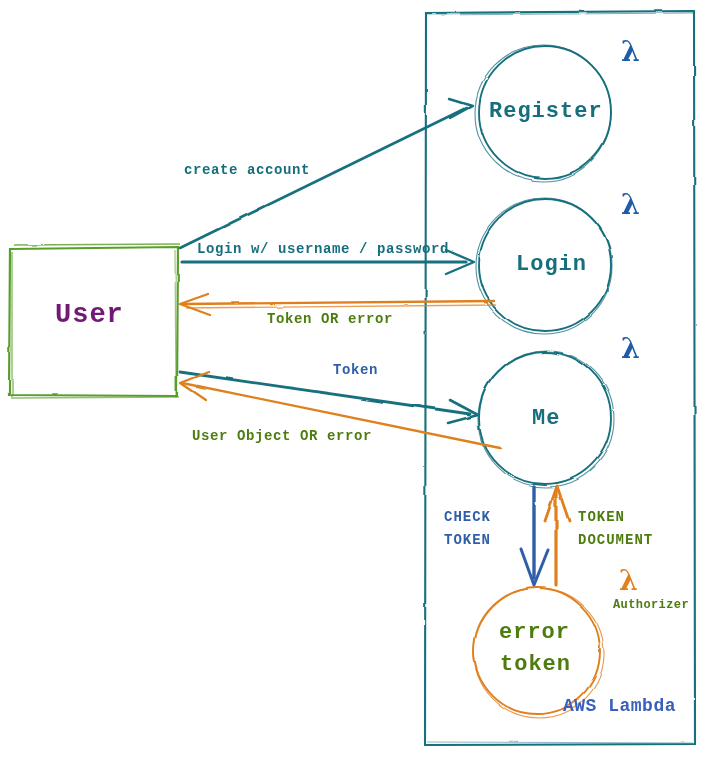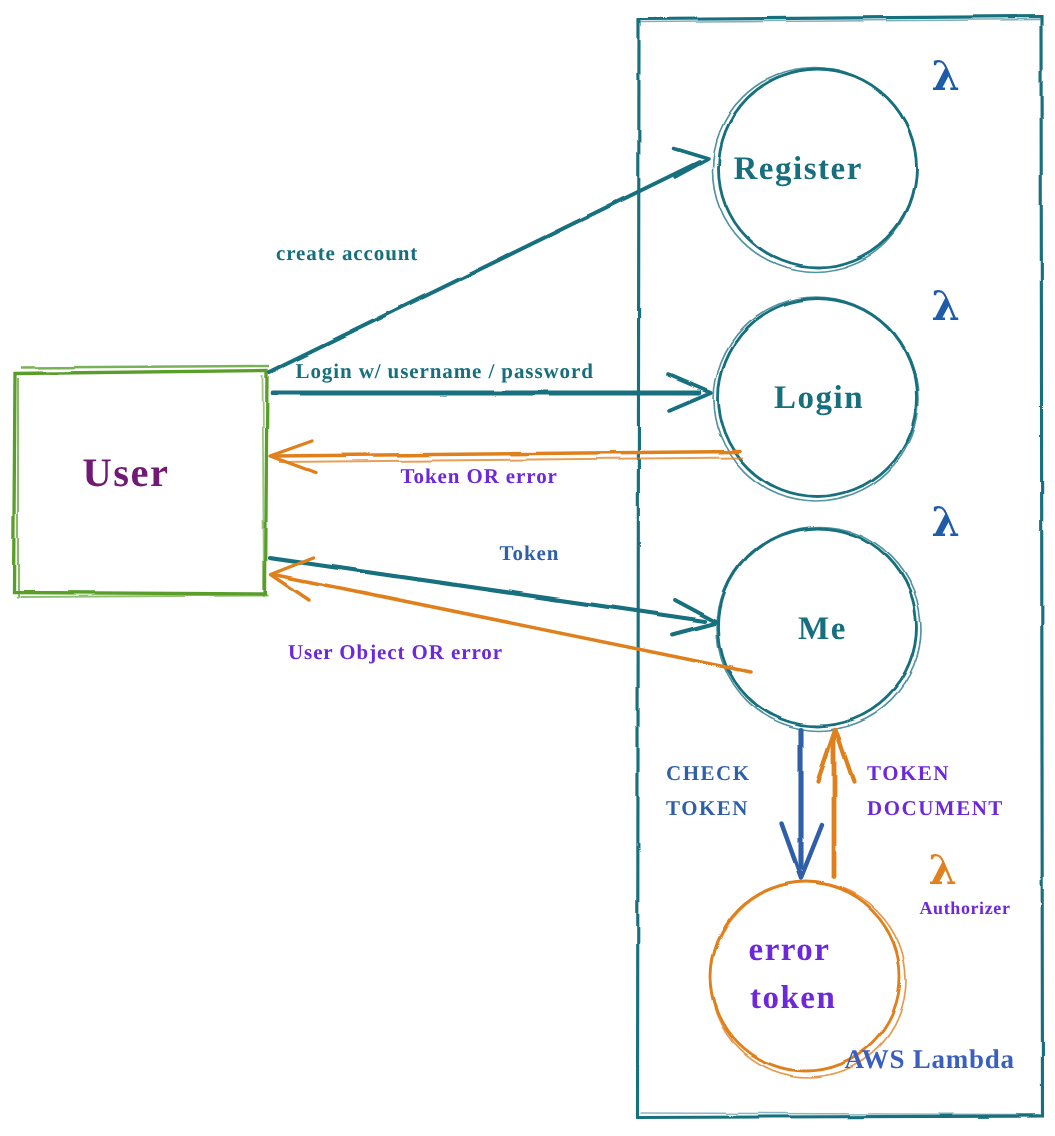--- a/index.html
+++ b/index.html
@@ -8,31 +8,31 @@
     font-family:"DejaVu Sans", sans-serif;
   }
   #canvas{position:absolute;left:0;top:0;width:703px;height:757px;}
   .lbl{
     position:absolute;
     font-family:"DejaVu Sans", sans-serif;
     white-space:nowrap;
     user-select:none;
   }
   .teal{color:#176f7e;}
-  .orange{color:#6d28d9;text-align:right;}
+  .orange{color:#4d7c0f;text-align:right;}
   .blue{color:#2f5fa8;}
   .green{color:#701a75;}
   .lam{
     font-family:"DejaVu Serif", serif;
     font-weight:700;
     color:#1f5ca8;
     font-size:27px;
   }
   .handwrite{
-    font-family:Liberation Serif, serif;
+    font-family:Liberation Mono, monospace;
     font-weight:600;
     letter-spacing:0.5px;
   }
   .node-text{
     font-size:22px;font-weight:600;letter-spacing:1px;
   }
   .small{font-size:13px;font-weight:600;letter-spacing:0.6px;}
   .tiny{font-size:11px;font-weight:600;letter-spacing:0.4px;}
   .caps{font-size:14px;font-weight:700;letter-spacing:1px;}
 </style>

